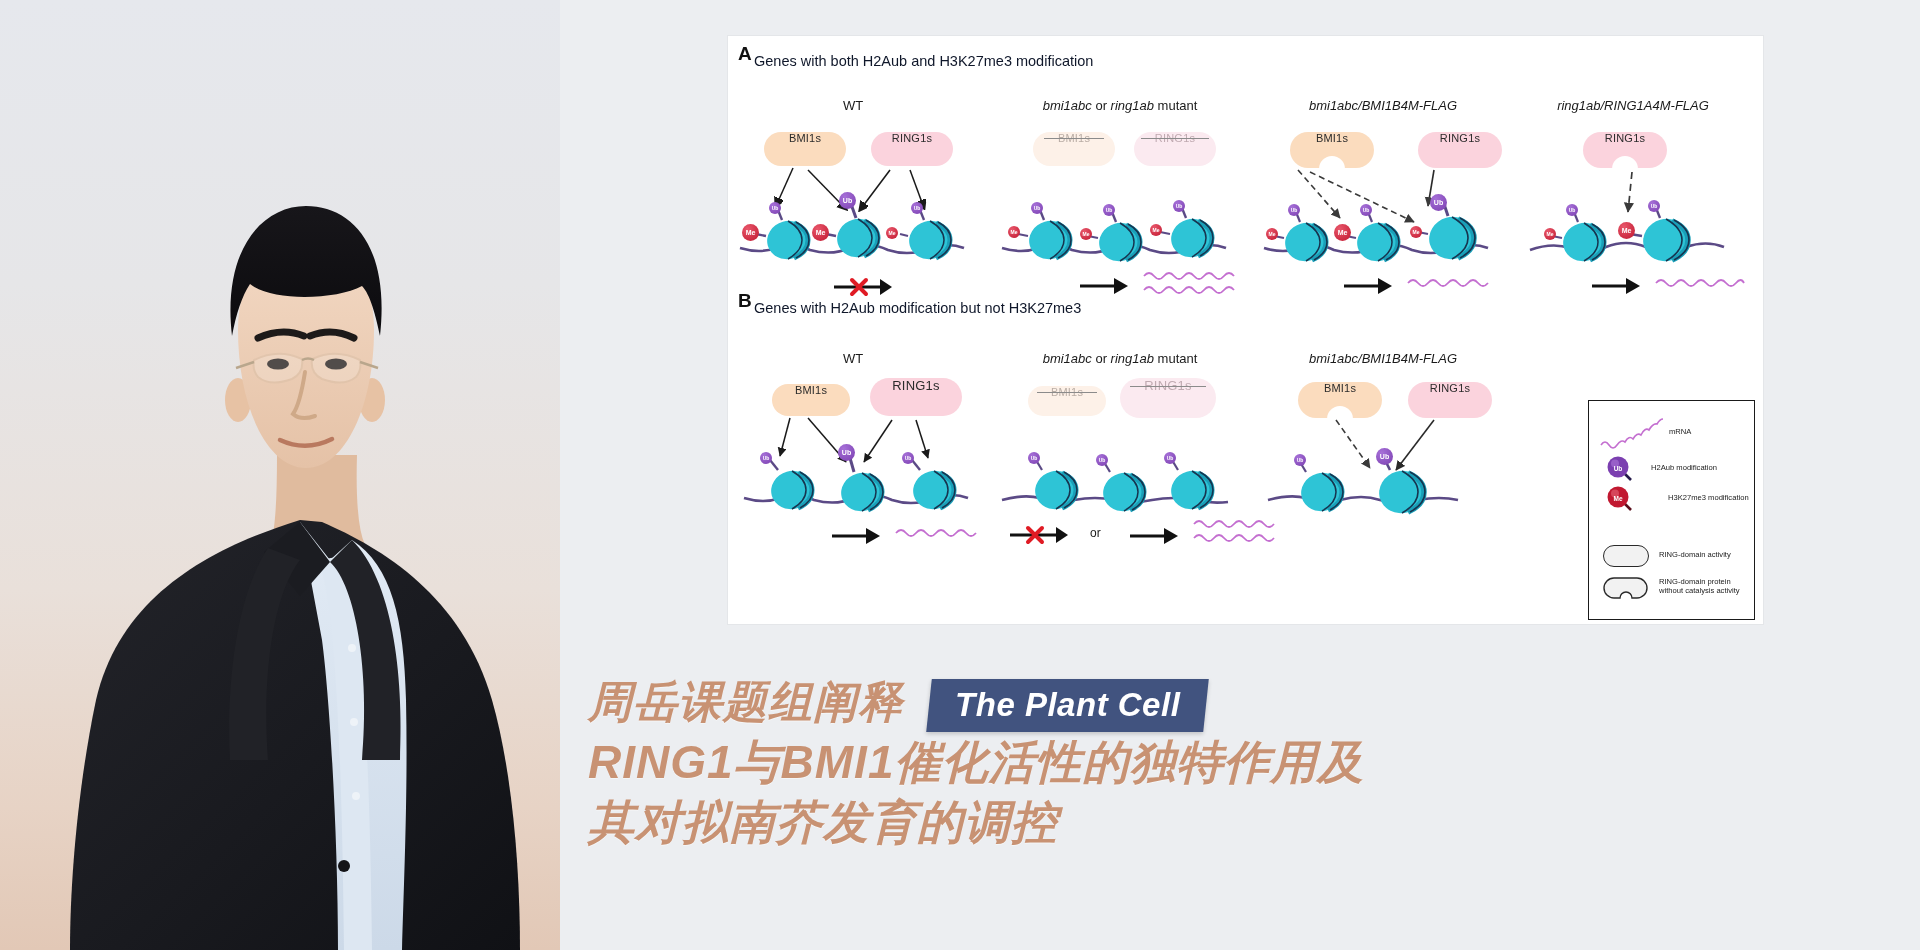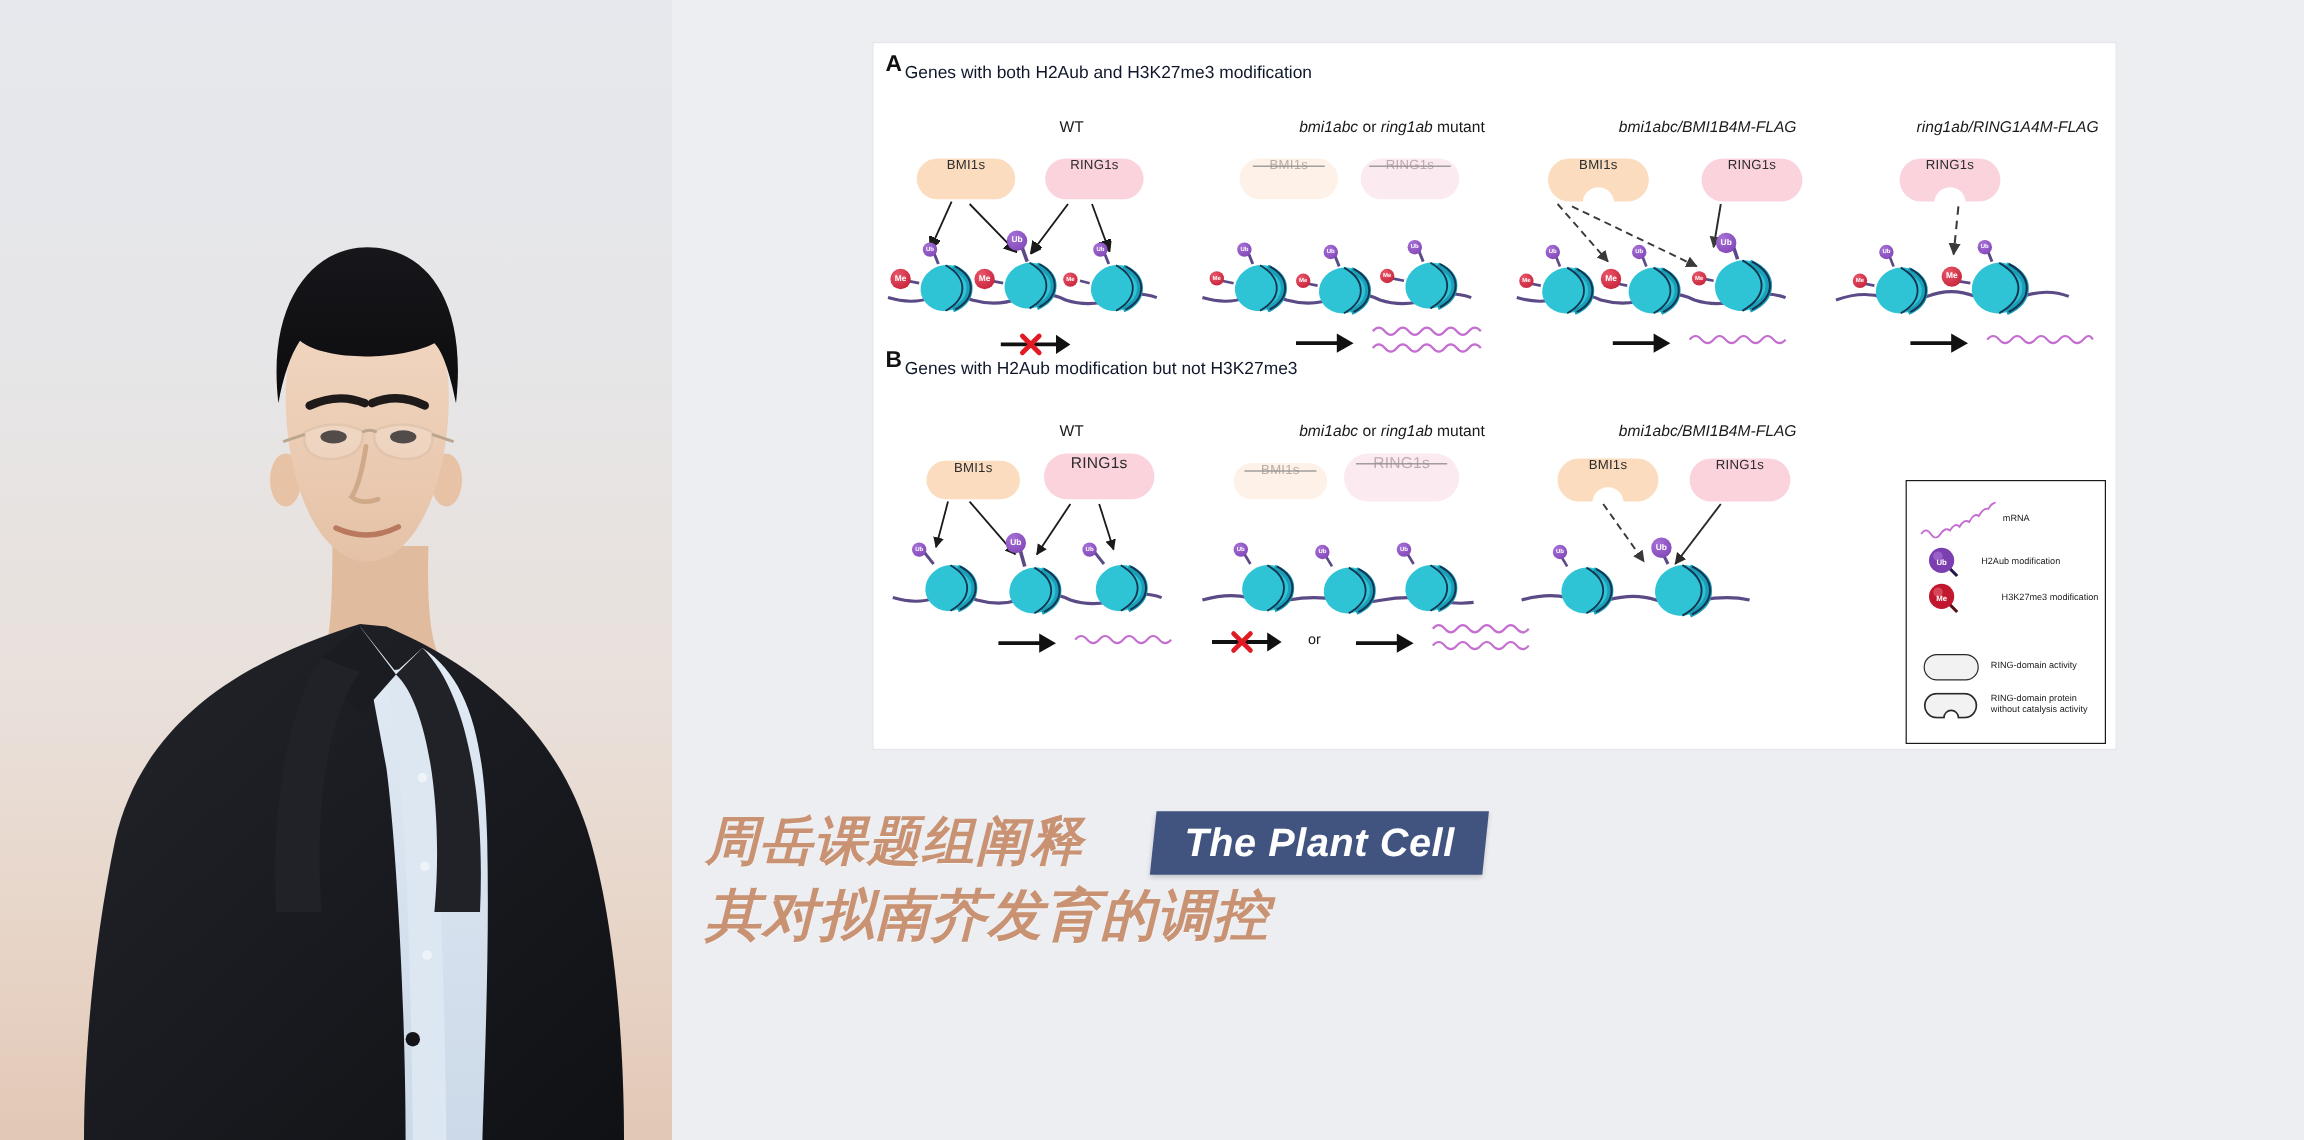--- a/index.html
+++ b/index.html
@@ -27,21 +27,20 @@
   }
   .panel-letter{
     position:absolute;font-weight:bold;font-size:19px;color:#111;line-height:1;
   }
   .panel-caption{
     position:absolute;font-size:14.5px;color:#0f172a;white-space:nowrap;
   }
   .col-title{
     position:absolute;font-size:13px;color:#1a1a1a;white-space:nowrap;text-align:center;
     transform:translateX(-50%);
-    margin-left:40px;
   }
   .col-title .it{font-style:italic;}
 
   
   .bubble{
     position:absolute;border-radius:22px;display:flex;align-items:flex-start;justify-content:center;
     font-size:11px;color:#2b2b2b;letter-spacing:.2px;white-space:nowrap;
   }
   .bub-bmi{background:#fbdcbe;}
   .bub-ring{background:#fbd3dd;}
@@ -78,21 +77,21 @@
     position:absolute;left:1588px;top:400px;width:165px;height:218px;
     border:1.6px solid #1a1a1a;background:#fff;
   }
   .legend-text{position:absolute;font-size:7.6px;color:#1a1a1a;line-height:1.25;}
   .ring-cap{position:absolute;border:1.4px solid #2a2a2a;border-radius:11px;background:#f2f2f2;}
 
   
   .headline{
     position:absolute;left:588px;top:672px;width:1320px;
   }
-  .hl-row{display:flex;align-items:center;gap:32px;}
+  .hl-row{display:flex;align-items:flex-end;}
   .hl-text{
     font-style:italic;font-weight:bold;color:#c89273;
     font-size:46px;line-height:60px;letter-spacing:1px;
     text-shadow:0 1px 0 rgba(255,255,255,.45);
     white-space:nowrap;
   }
   .hl-text.l1{font-size:44px;}
   .badge{
     margin-left:26px;background:#41537f;color:#fff;
     padding:9px 26px 11px 26px;font-size:33px;font-style:italic;font-weight:bold;
@@ -644,14 +643,15 @@
     <path d="M11 1 H34 A10 10 0 0 1 34 21 H29 A6 6 0 0 0 17 21 H11 A10 10 0 0 1 11 1 Z" fill="#f2f2f2" stroke="#2a2a2a" stroke-width="1.4"></path>
   </svg>
   <div class="legend-text" style="left:70px;top:176px;width:90px;">RING-domain protein without catalysis activity</div>
 </div>
 
 <div class="headline">
   <div class="hl-row">
     <div class="hl-text l1">周岳课题组阐释</div>
     <div class="badge"><span>The Plant Cell</span></div>
   </div>
+  <div class="hl-text">RING1与BMI1催化活性的独特作用及</div>
   <div class="hl-text">其对拟南芥发育的调控</div>
 </div>
 
 </body></html>

